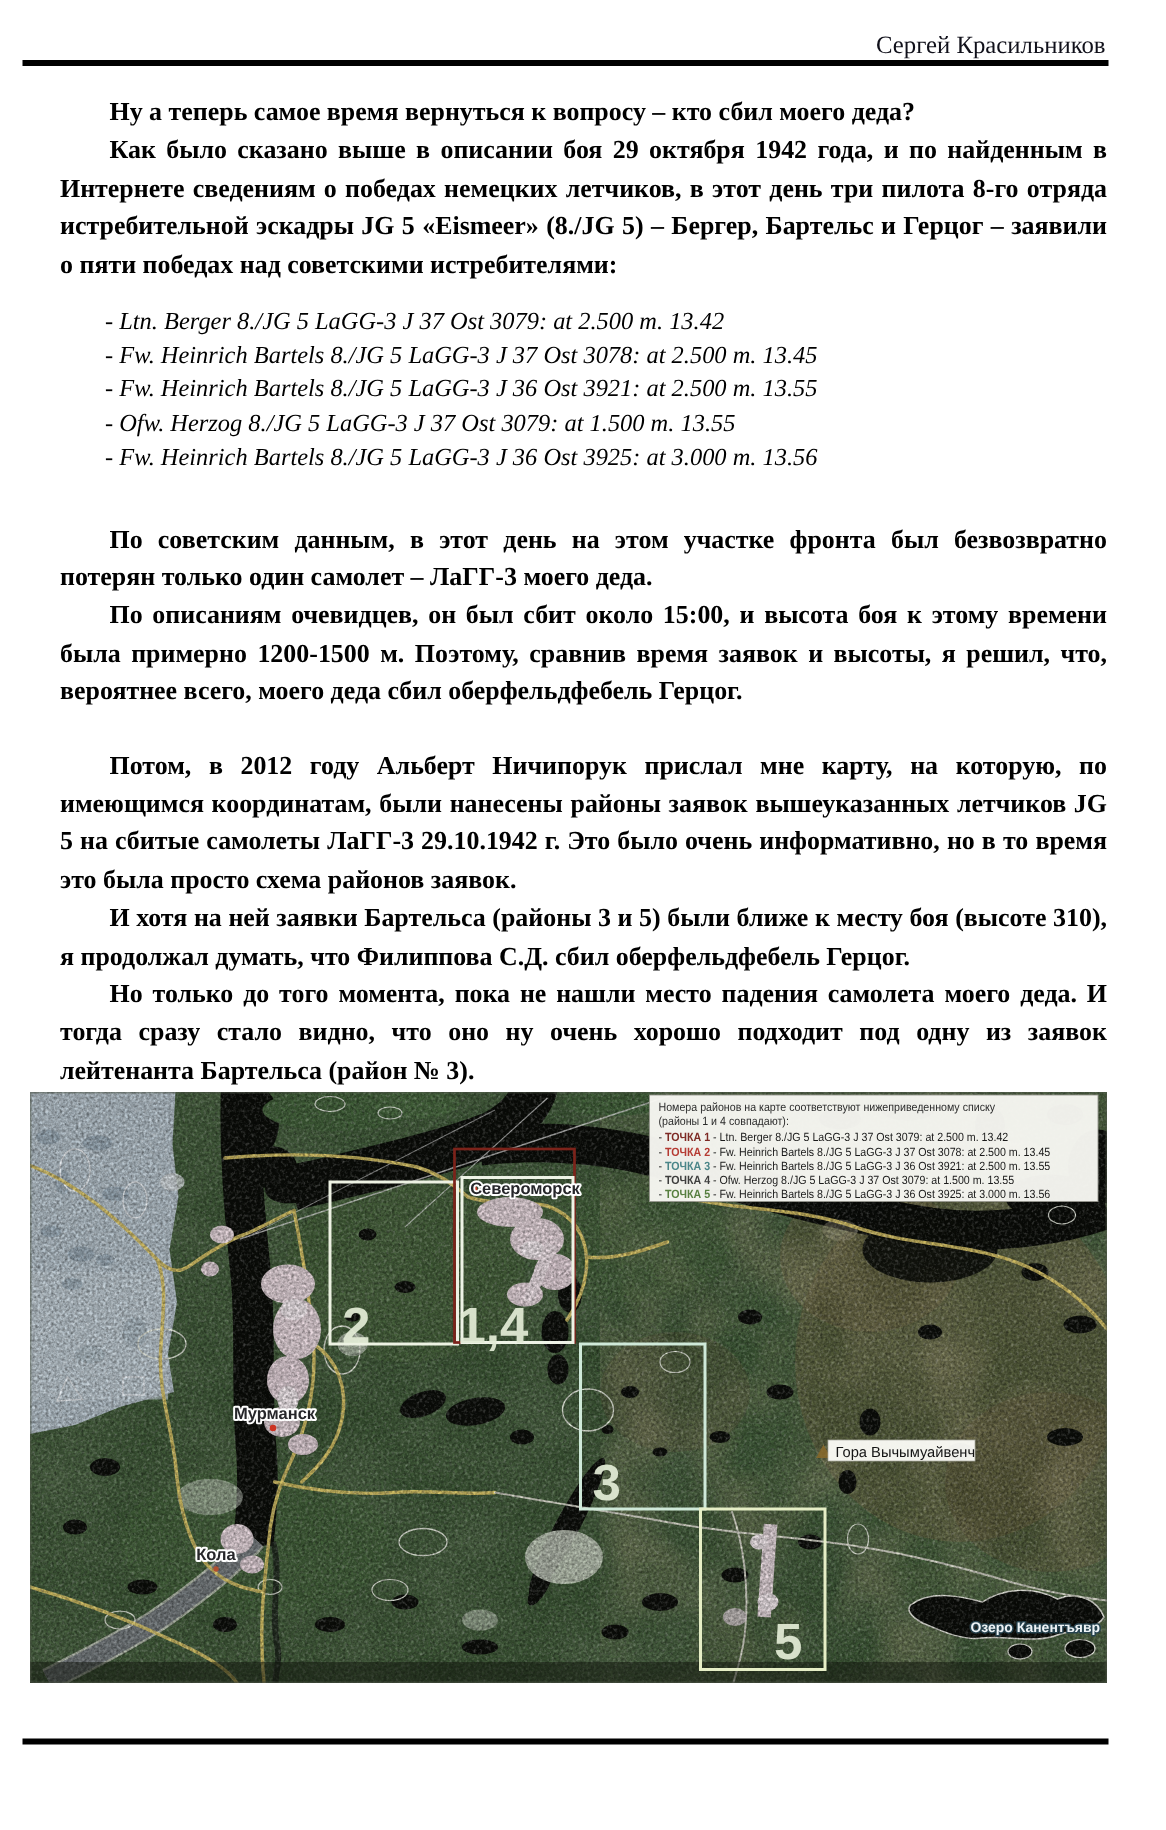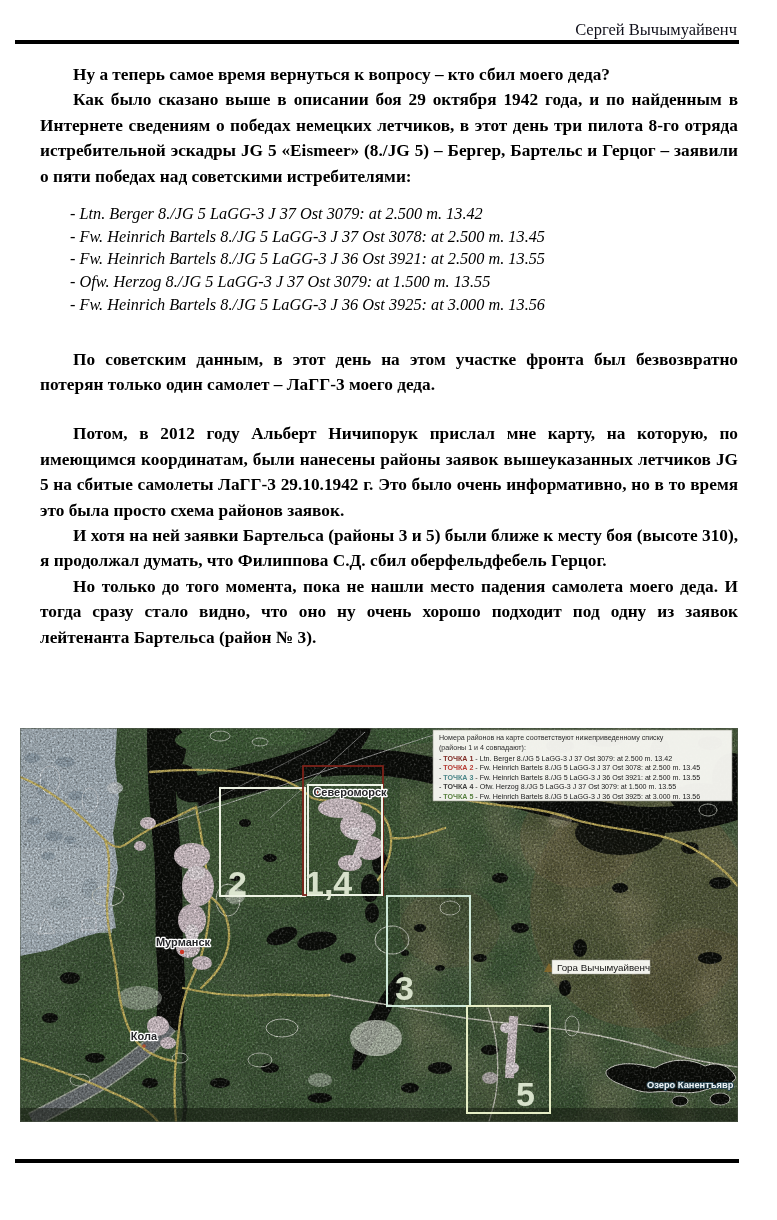--- a/index.html
+++ b/index.html
@@ -26,34 +26,35 @@
   .region-num { font:bold 34px "Liberation Sans",sans-serif; fill:#e3ecd6; opacity:.93; }
   .lg-t { font:7.9px "Liberation Sans",sans-serif; fill:#2c2c2c; }
   .lg-i { font:7.9px "Liberation Sans",sans-serif; fill:#1a1a1a; }
   .lg-b { font-weight:bold; }
 </style>
 </head>
 <body>
 
 <div class="page">
 
-  <div class="header-author">Сергей Вычымуайвенч</div>
+  <div class="header-author">Сергей Красильников</div>
   <div class="rule rule-top"></div>
 
   <div class="content">
     <p><span>Ну а теперь самое время вернуться к вопросу – </span><b>кто сбил моего деда?</b></p>
     <p>Как было сказано выше в описании боя 29 октября 1942 года, и по найденным в Интернете сведениям о победах немецких летчиков, в этот день три пилота 8-го отряда истребительной эскадры JG 5 «Eismeer» (8./JG 5) – Бергер, Бартельс и Герцог – заявили о пяти победах над советскими истребителями:</p>
     <div class="claims">
       <div class="claim">- Ltn. Berger 8./JG 5 LaGG-3 J 37 Ost 3079: at 2.500 m. 13.42</div>
       <div class="claim">- Fw. Heinrich Bartels 8./JG 5 LaGG-3 J 37 Ost 3078: at 2.500 m. 13.45</div>
       <div class="claim">- Fw. Heinrich Bartels 8./JG 5 LaGG-3 J 36 Ost 3921: at 2.500 m. 13.55</div>
       <div class="claim">- Ofw. Herzog 8./JG 5 LaGG-3 J 37 Ost 3079: at 1.500 m. 13.55</div>
       <div class="claim">- Fw. Heinrich Bartels 8./JG 5 LaGG-3 J 36 Ost 3925: at 3.000 m. 13.56</div>
     </div>
     <p>По советским данным, в этот день на этом участке фронта был безвозвратно потерян только один самолет – ЛаГГ-3 моего деда.</p>
+    <p>По описаниям очевидцев, он был сбит около 15:00, и высота боя к этому времени была примерно 1200-1500 м. Поэтому, сравнив время заявок и высоты, я решил, что, вероятнее всего, моего деда сбил оберфельдфебель Герцог.</p>
     <p class="sp"><span>Потом, </span><b>в 2012 году</b><span> Альберт Ничипорук прислал мне карту, на которую, по имеющимся координатам, были нанесены районы заявок вышеуказанных летчиков JG 5 на сбитые самолеты ЛаГГ-3 29.10.1942 г. Это было очень информативно, но в то время это была просто схема районов заявок.</span></p>
     <p>И хотя на ней заявки Бартельса (районы 3 и 5) были ближе к месту боя (высоте 310), я продолжал думать, что Филиппова С.Д. сбил оберфельдфебель Герцог.</p>
     <p>Но только до того момента, пока не нашли место падения самолета моего деда. И тогда сразу стало видно, что оно ну очень хорошо подходит под одну из заявок лейтенанта Бартельса (район № 3).</p>
   </div>
 
   <div class="map-wrap">
   <svg width="718" height="394" viewBox="0 0 718 394" xmlns="http://www.w3.org/2000/svg">
     <defs>
       <filter id="mottle" x="0" y="0" width="100%" height="100%">
         <feTurbulence type="fractalNoise" baseFrequency="0.02 0.025" numOctaves="3" seed="3" stitchTiles="stitch"></feTurbulence>

